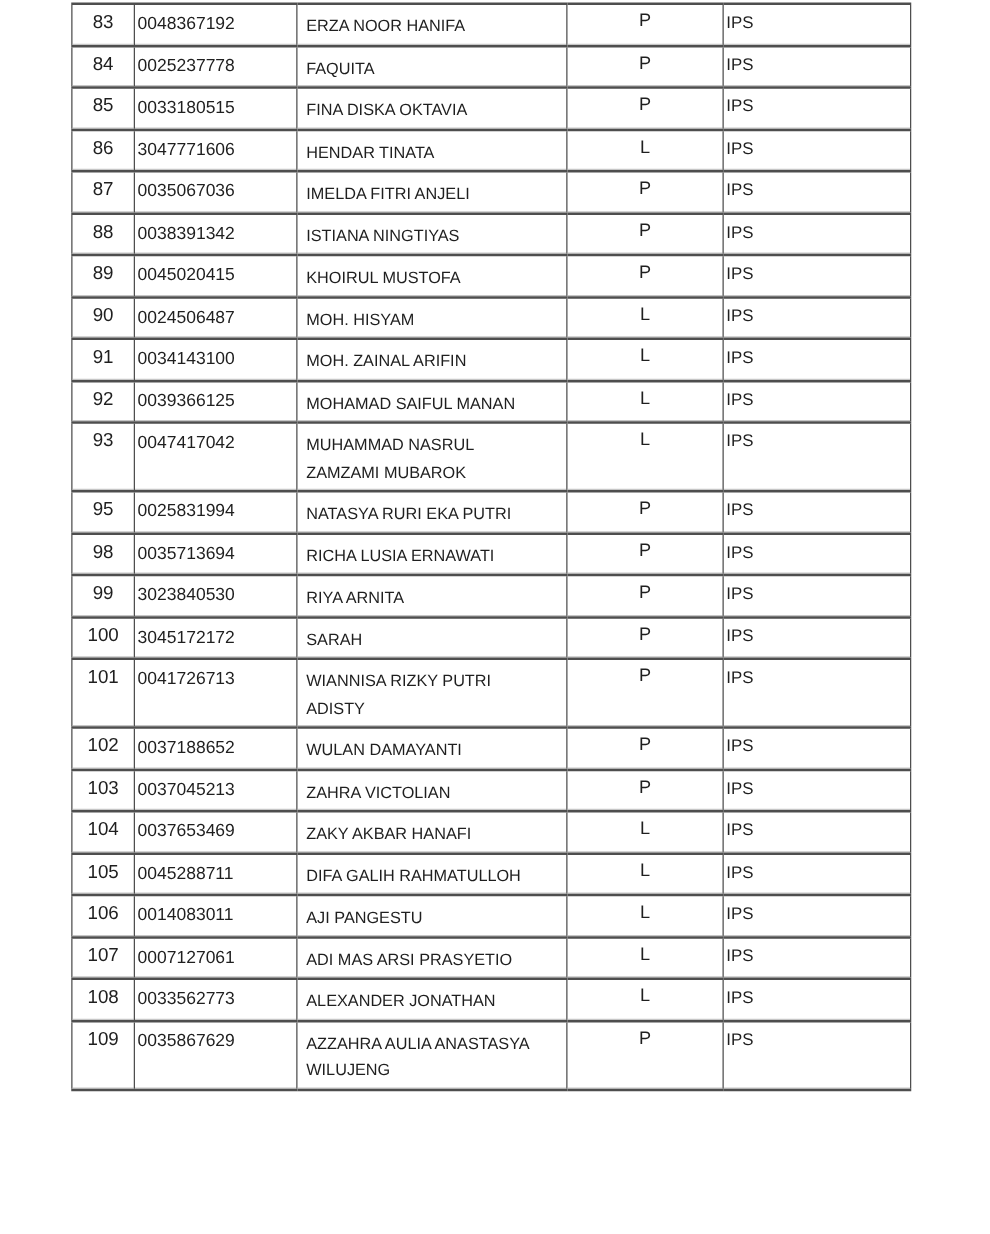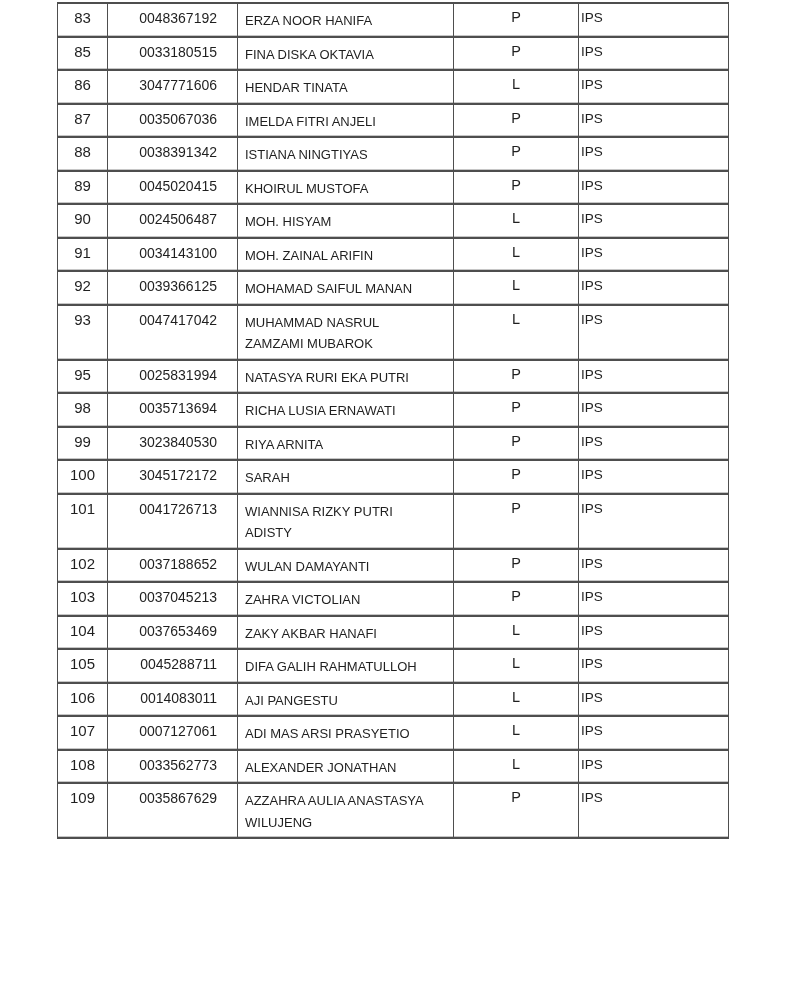--- a/index.html
+++ b/index.html
@@ -35,21 +35,21 @@
   }
   table.roster tr {
     height: 30px;
   }
   td.c-no {
     text-align: center;
     font-size: 15px;
     padding: 5px 2px 2px 2px;
   }
   td.c-nisn {
-    text-align: right;
+    text-align: left;
     font-size: 14px;
     padding: 6px 20px 2px 2px;
   }
   td.c-name {
     font-size: 13px;
     line-height: 21.5px;
     padding: 6px 24px 4px 7px;
     text-align: left;
   }
   td.c-gender {
@@ -76,20 +76,27 @@
     </colgroup>
     <tbody id="roster-body">
         <tr>
     <td class="c-no">83</td>
     <td class="c-nisn">0048367192</td>
     <td class="c-name">ERZA NOOR HANIFA</td>
     <td class="c-gender">P</td>
     <td class="c-major">IPS</td>
   </tr>
         <tr>
+    <td class="c-no">84</td>
+    <td class="c-nisn">0025237778</td>
+    <td class="c-name">FAQUITA</td>
+    <td class="c-gender">P</td>
+    <td class="c-major">IPS</td>
+  </tr>
+        <tr>
     <td class="c-no">85</td>
     <td class="c-nisn">0033180515</td>
     <td class="c-name">FINA DISKA OKTAVIA</td>
     <td class="c-gender">P</td>
     <td class="c-major">IPS</td>
   </tr>
         <tr>
     <td class="c-no">86</td>
     <td class="c-nisn">3047771606</td>
     <td class="c-name">HENDAR TINATA</td>

